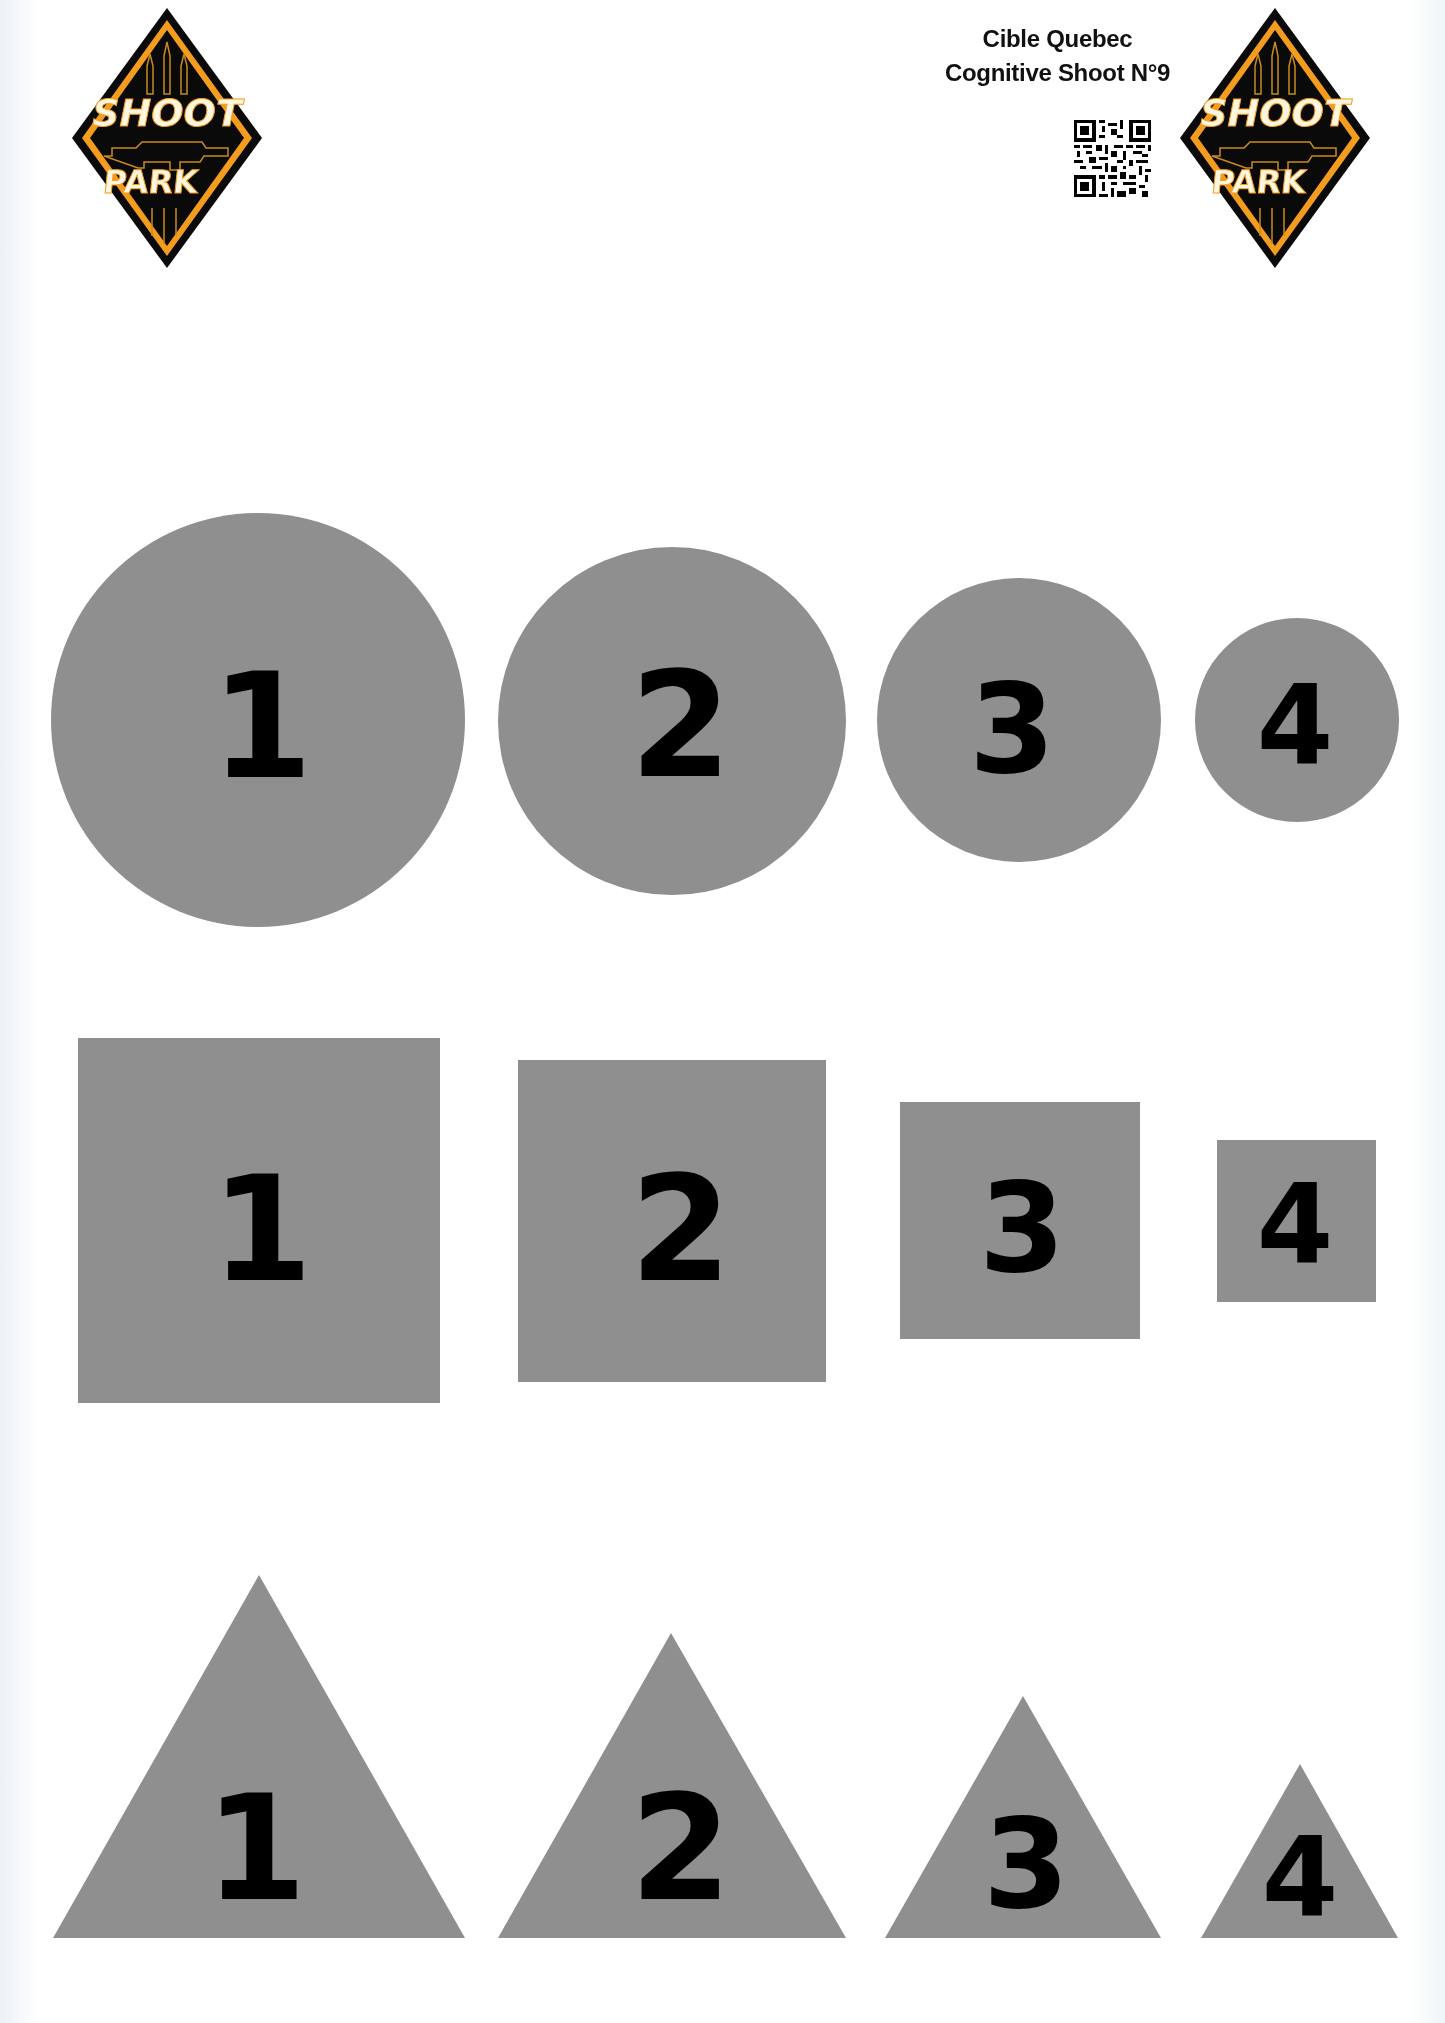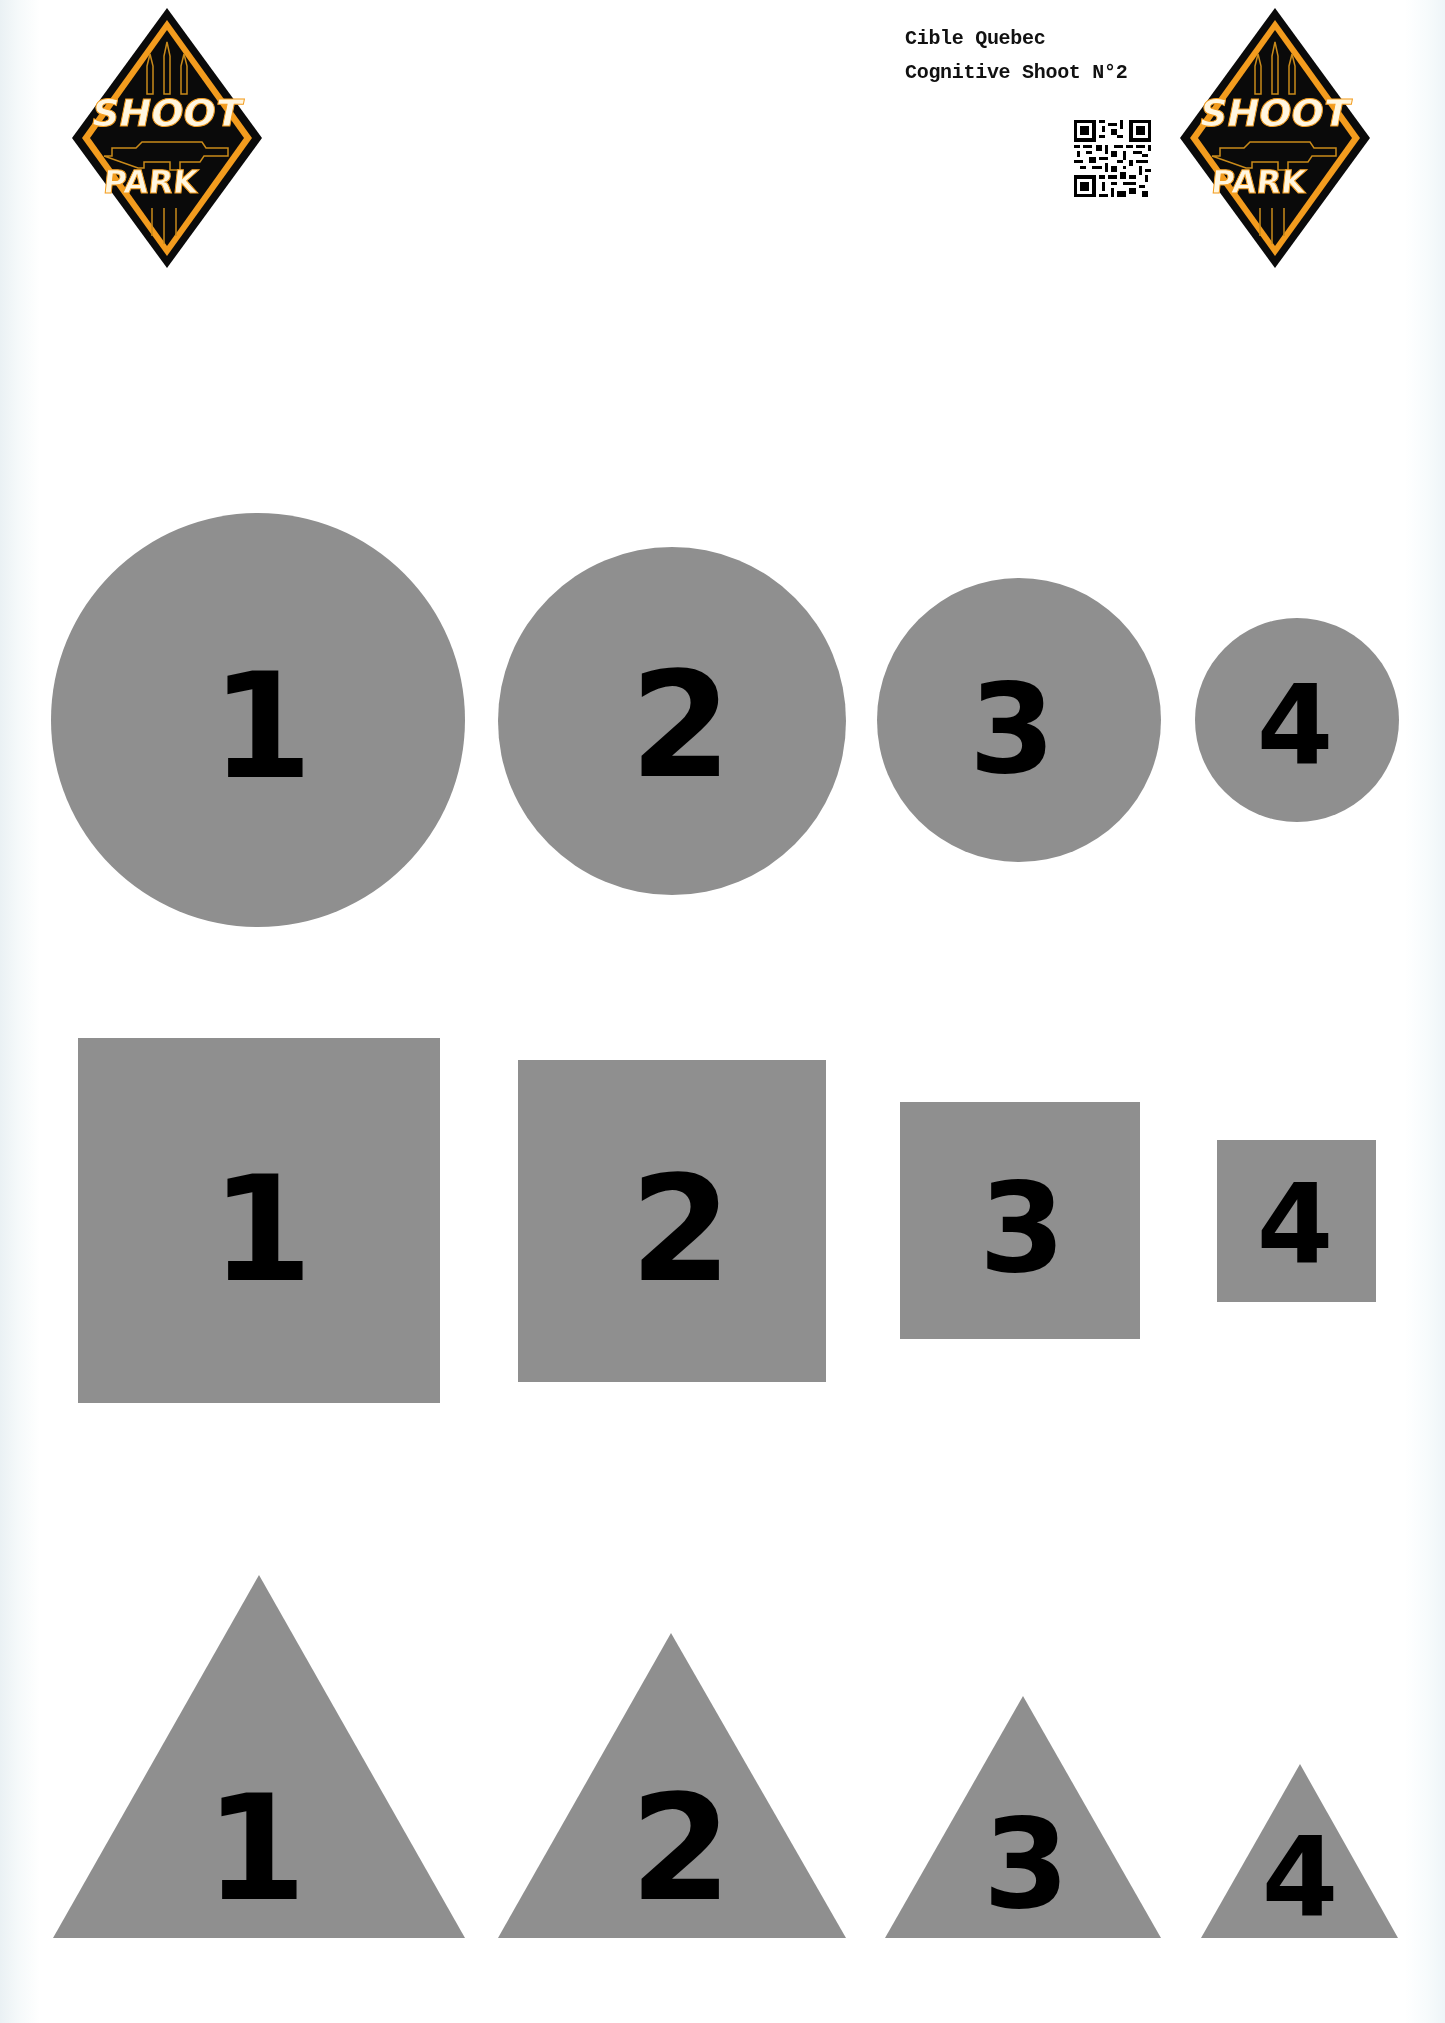--- a/index.html
+++ b/index.html
@@ -13,22 +13,22 @@
     background: linear-gradient(to right, #eaf1f4 0%, #f5f9fa 45%, rgba(255,255,255,0) 100%);
   }
   .edge-right {
     position: absolute; right: 0; top: 0; width: 40px; height: 2023px;
     background: linear-gradient(to left, #eef5f8 0%, #f7fbfc 45%, rgba(255,255,255,0) 100%);
   }
   .logo { position: absolute; width: 190px; height: 260px; }
   .logo svg { width: 100%; height: 100%; display: block; }
   .title {
     position: absolute; left: 905px; top: 22px; width: 305px;
-    text-align: left; font-weight: bold; font-size: 20px; line-height: 34px; color: #111;
-    font-family: Liberation Mono, monospace; letter-spacing: -0.3px;
+    text-align: center; font-weight: bold; font-size: 24px; line-height: 34px; color: #111;
+    font-family: Liberation Sans, sans-serif; letter-spacing: -0.3px;
   }
   .title div { white-space: nowrap; }
   .qr { position: absolute; left: 1074px; top: 120px; width: 77px; height: 77px; }
   .qr svg { width: 100%; height: 100%; display: block; }
   .shape {
     position: absolute; background: #8f8f8f;
     display: flex; align-items: center; justify-content: center;
   }
   .circle { border-radius: 50%; }
   .num {
@@ -56,21 +56,21 @@
       <path d="M80,200 v28 M92,200 v36 M104,200 v28"></path>
       <path d="M32,148 h8 v-8 h24 l6,-6 h60 l4,6 h22 v8 h-24 l-4,6 h-20 v8 h-10 v-8 h-26 v6 h-6z"></path>
     </g>
     <text x="95" y="118" text-anchor="middle" font-family="DejaVu Sans, sans-serif" font-weight="bold" font-style="italic" font-size="38" fill="#fff6e0" stroke="#f39c1e" stroke-width="1">SHOOT</text>
     <text x="97" y="185" text-anchor="middle" font-family="DejaVu Sans, sans-serif" font-weight="bold" font-size="32" fill="#fff6e0" stroke="#f39c1e" stroke-width="1" transform="skewX(-6)">PARK</text>
   </svg>
 </div>
 
 <div class="title">
   <div>Cible Quebec</div>
-  <div>Cognitive Shoot N°2</div>
+  <div>Cognitive Shoot N°9</div>
 </div>
 
 <div class="qr">
   <svg viewBox="0 0 25 25" shape-rendering="crispEdges">
     <rect width="25" height="25" fill="#fff"></rect>
     <g fill="#000">
       <rect x="0" y="0" width="7" height="7"></rect>
         <rect x="1" y="1" width="5" height="5" fill="#fff"></rect>
         <rect x="2" y="2" width="3" height="3"></rect>
       <rect x="18" y="0" width="7" height="7"></rect>

